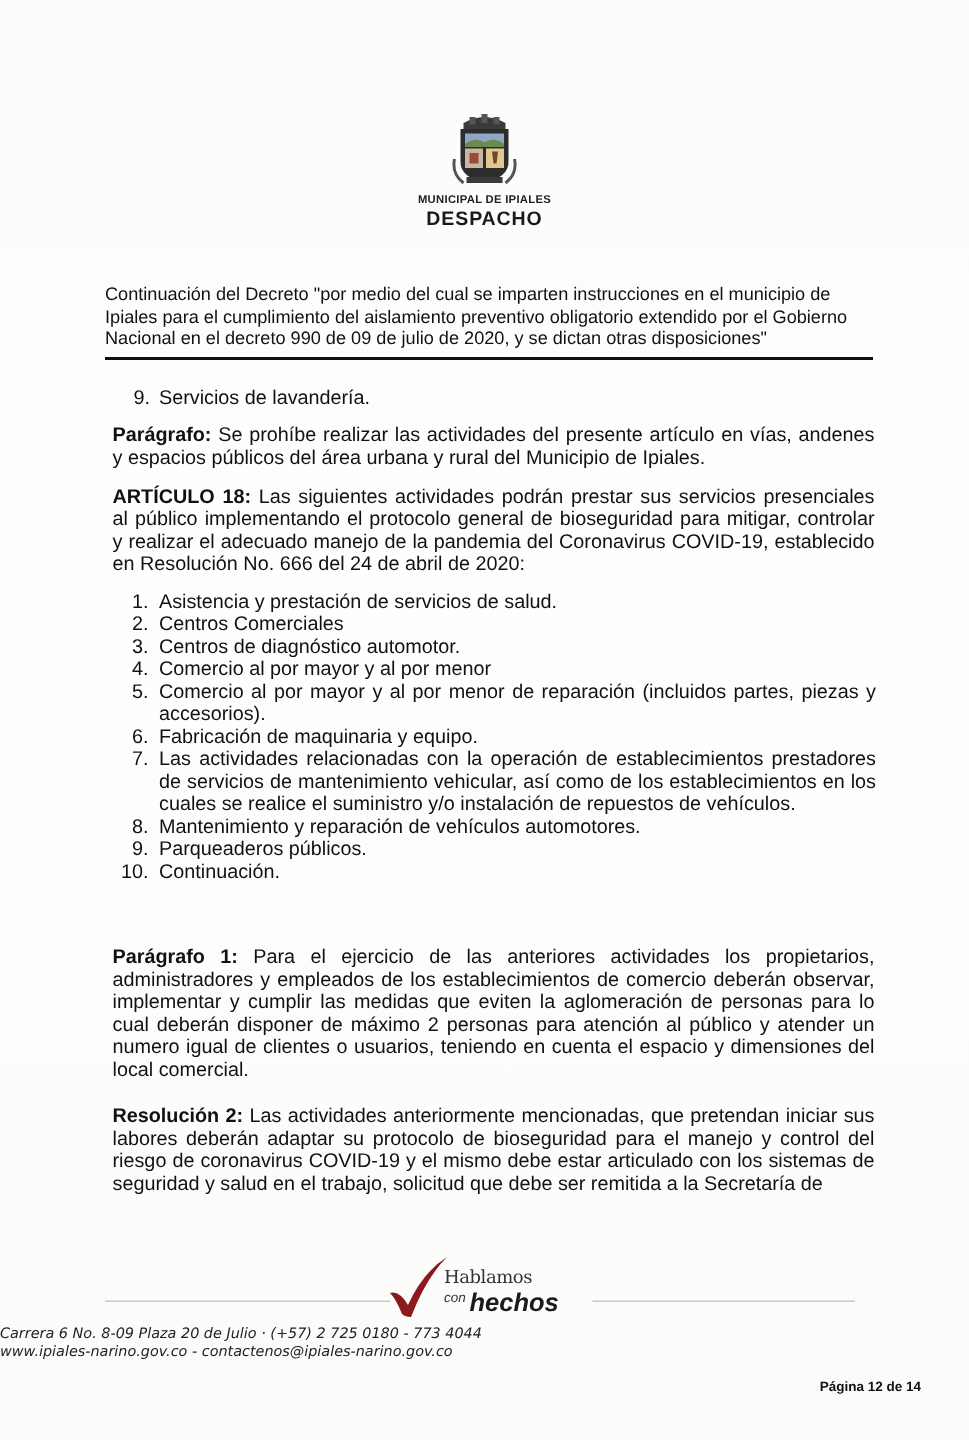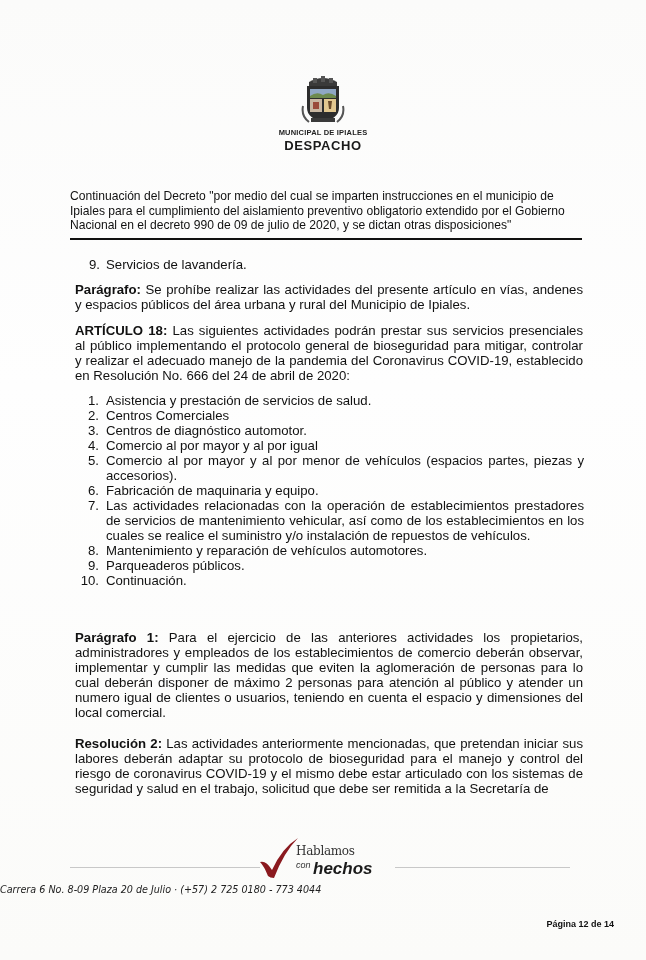--- a/index.html
+++ b/index.html
@@ -92,25 +92,25 @@
     <div class="li">
         <span class="num">2.</span>
         <span class="txt">Centros Comerciales</span>
       </div>
     <div class="li">
         <span class="num">3.</span>
         <span class="txt">Centros de diagnóstico automotor.</span>
       </div>
     <div class="li">
         <span class="num">4.</span>
-        <span class="txt">Comercio al por mayor y al por igual</span>
+        <span class="txt">Comercio al por mayor y al por menor</span>
       </div>
     <div class="li">
         <span class="num">5.</span>
-        <span class="txt">Comercio al por mayor y al por menor de vehículos (espacios partes, piezas y accesorios).</span>
+        <span class="txt">Comercio al por mayor y al por menor de reparación (incluidos partes, piezas y accesorios).</span>
       </div>
     <div class="li">
         <span class="num">6.</span>
         <span class="txt">Fabricación de maquinaria y equipo.</span>
       </div>
     <div class="li">
         <span class="num">7.</span>
         <span class="txt">Las actividades relacionadas con la operación de establecimientos prestadores de servicios de mantenimiento vehicular, así como de los establecimientos en los cuales se realice el suministro y/o instalación de repuestos de vehículos.</span>
       </div>
     <div class="li">
@@ -142,16 +142,17 @@
     <svg width="40" height="44" viewBox="0 0 40 44" style="position:absolute;left:0;top:0;">
       <path d="M2 26 Q8 24 14 34 Q24 12 40 2 Q26 16 16 42 Q12 42 10 40 Q6 30 2 26 Z" fill="#8b1a1f"></path>
     </svg>
     <span class="hab">Hablamos</span>
     <span class="con">con</span>
     <span class="hechos">hechos</span>
   </div>
 
   <div class="address">
     <div>Carrera 6 No. 8-09 Plaza 20 de Julio · (+57) 2 725 0180 - 773 4044</div>
+    <div>www.ipiales-narino.gov.co - contactenos@ipiales-narino.gov.co</div>
   </div>
 
   <div class="pageno">Página 12 de 14</div>
 </div>
 
 </body></html>

